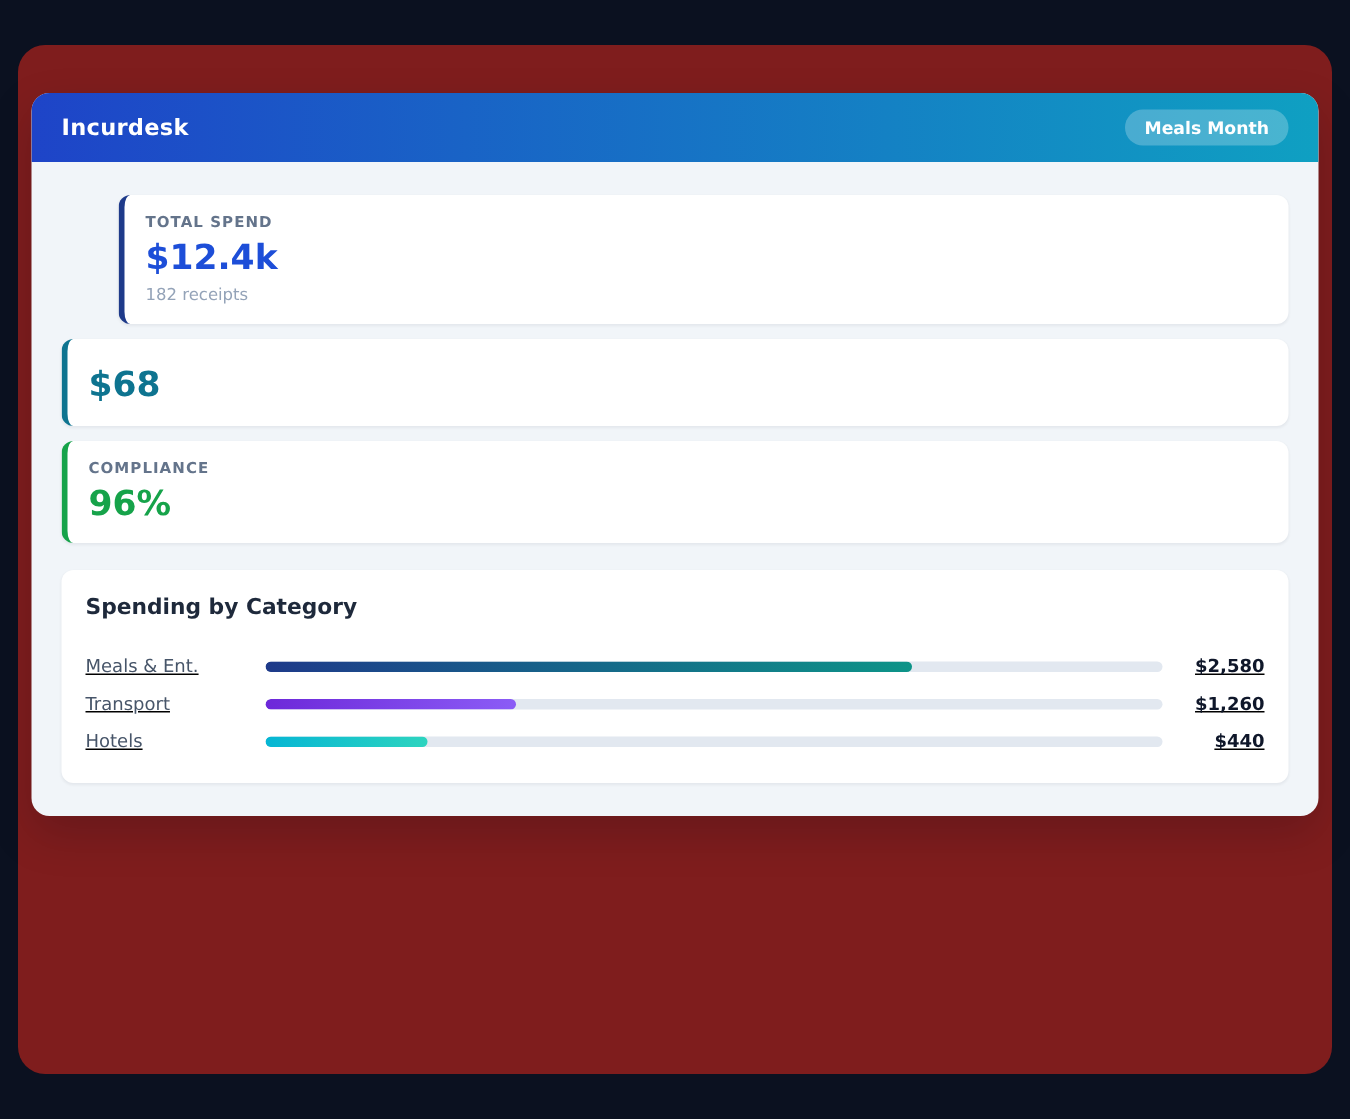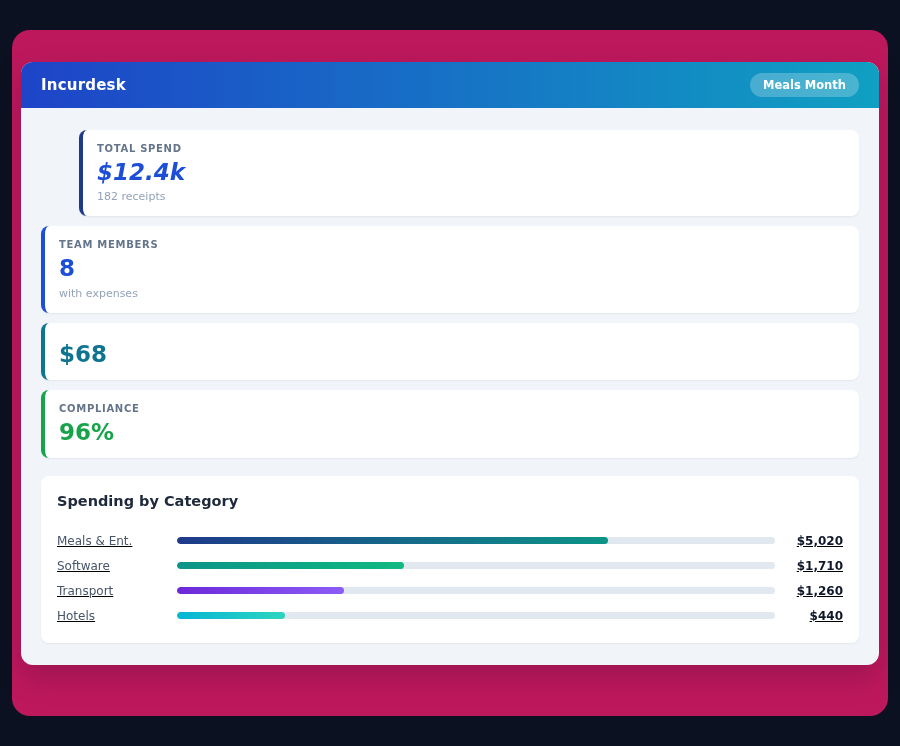--- a/index.html
+++ b/index.html
@@ -5,21 +5,21 @@
   * { margin: 0; padding: 0; box-sizing: border-box; }
   html, body { width: 900px; height: 746px; }
   body {
     background: #0b1120;
     font-family: "DejaVu Sans", "Liberation Sans", sans-serif;
     overflow: hidden;
   }
   .page-panel {
     margin: 30px 12px;
     height: 686px;
-    background: #be185d;
+    background: #7f1d1d;
     border-radius: 18px;
     padding: 32px 9px 0 9px;
   }
   .dash-card {
     background: #f1f5f9;
     border-radius: 12px;
     overflow: hidden;
     box-shadow: 0 12px 30px rgba(2, 6, 23, 0.18);
   }
   .card-header {
@@ -131,55 +131,43 @@
 
     <div class="card-header">
       <div class="app-title">Incurdesk</div>
       <button class="period-badge">Meals Month</button>
     </div>
 
     <div class="card-body">
       <div id="stats-list">
           <div class="stat-card" style="border-left-color: rgb(30, 58, 138); margin-left: 38px;">
     <div class="stat-label">TOTAL SPEND</div>
-    <div class="stat-value" style="color: rgb(29, 78, 216); font-style: italic;">$12.4k</div>
+    <div class="stat-value" style="color: rgb(29, 78, 216);">$12.4k</div>
     <div class="stat-subtitle">182 receipts</div>
-  </div>
-          <div class="stat-card" style="border-left-color: rgb(29, 78, 216);">
-    <div class="stat-label">TEAM MEMBERS</div>
-    <div class="stat-value" style="color: rgb(29, 78, 216);">8</div>
-    <div class="stat-subtitle">with expenses</div>
   </div>
           <div class="stat-card" style="border-left-color: rgb(14, 116, 144);">
     <div class="stat-value" style="color: rgb(14, 116, 144);">$68</div>
 
   </div>
           <div class="stat-card" style="border-left-color: rgb(22, 163, 74);">
     <div class="stat-label">COMPLIANCE</div>
     <div class="stat-value" style="color: rgb(22, 163, 74);">96%</div>
 
   </div>
         </div>
 
       <div class="spending-card">
         <div class="spending-title">Spending by Category</div>
         <div id="category-list">
             <div class="category-row">
     <div class="category-label">Meals &amp; Ent.</div>
     <div class="bar-track">
       <div class="bar-fill" style="width: 72%; background: linear-gradient(90deg, rgb(30, 58, 138), rgb(13, 148, 136));"></div>
     </div>
-    <div class="category-value">$5,020</div>
-  </div>
-            <div class="category-row">
-    <div class="category-label">Software</div>
-    <div class="bar-track">
-      <div class="bar-fill" style="width: 38%; background: linear-gradient(90deg, rgb(13, 148, 136), rgb(16, 185, 129));"></div>
-    </div>
-    <div class="category-value">$1,710</div>
+    <div class="category-value">$2,580</div>
   </div>
             <div class="category-row">
     <div class="category-label">Transport</div>
     <div class="bar-track">
       <div class="bar-fill" style="width: 28%; background: linear-gradient(90deg, rgb(109, 40, 217), rgb(139, 92, 246));"></div>
     </div>
     <div class="category-value">$1,260</div>
   </div>
             <div class="category-row">
     <div class="category-label">Hotels</div>

